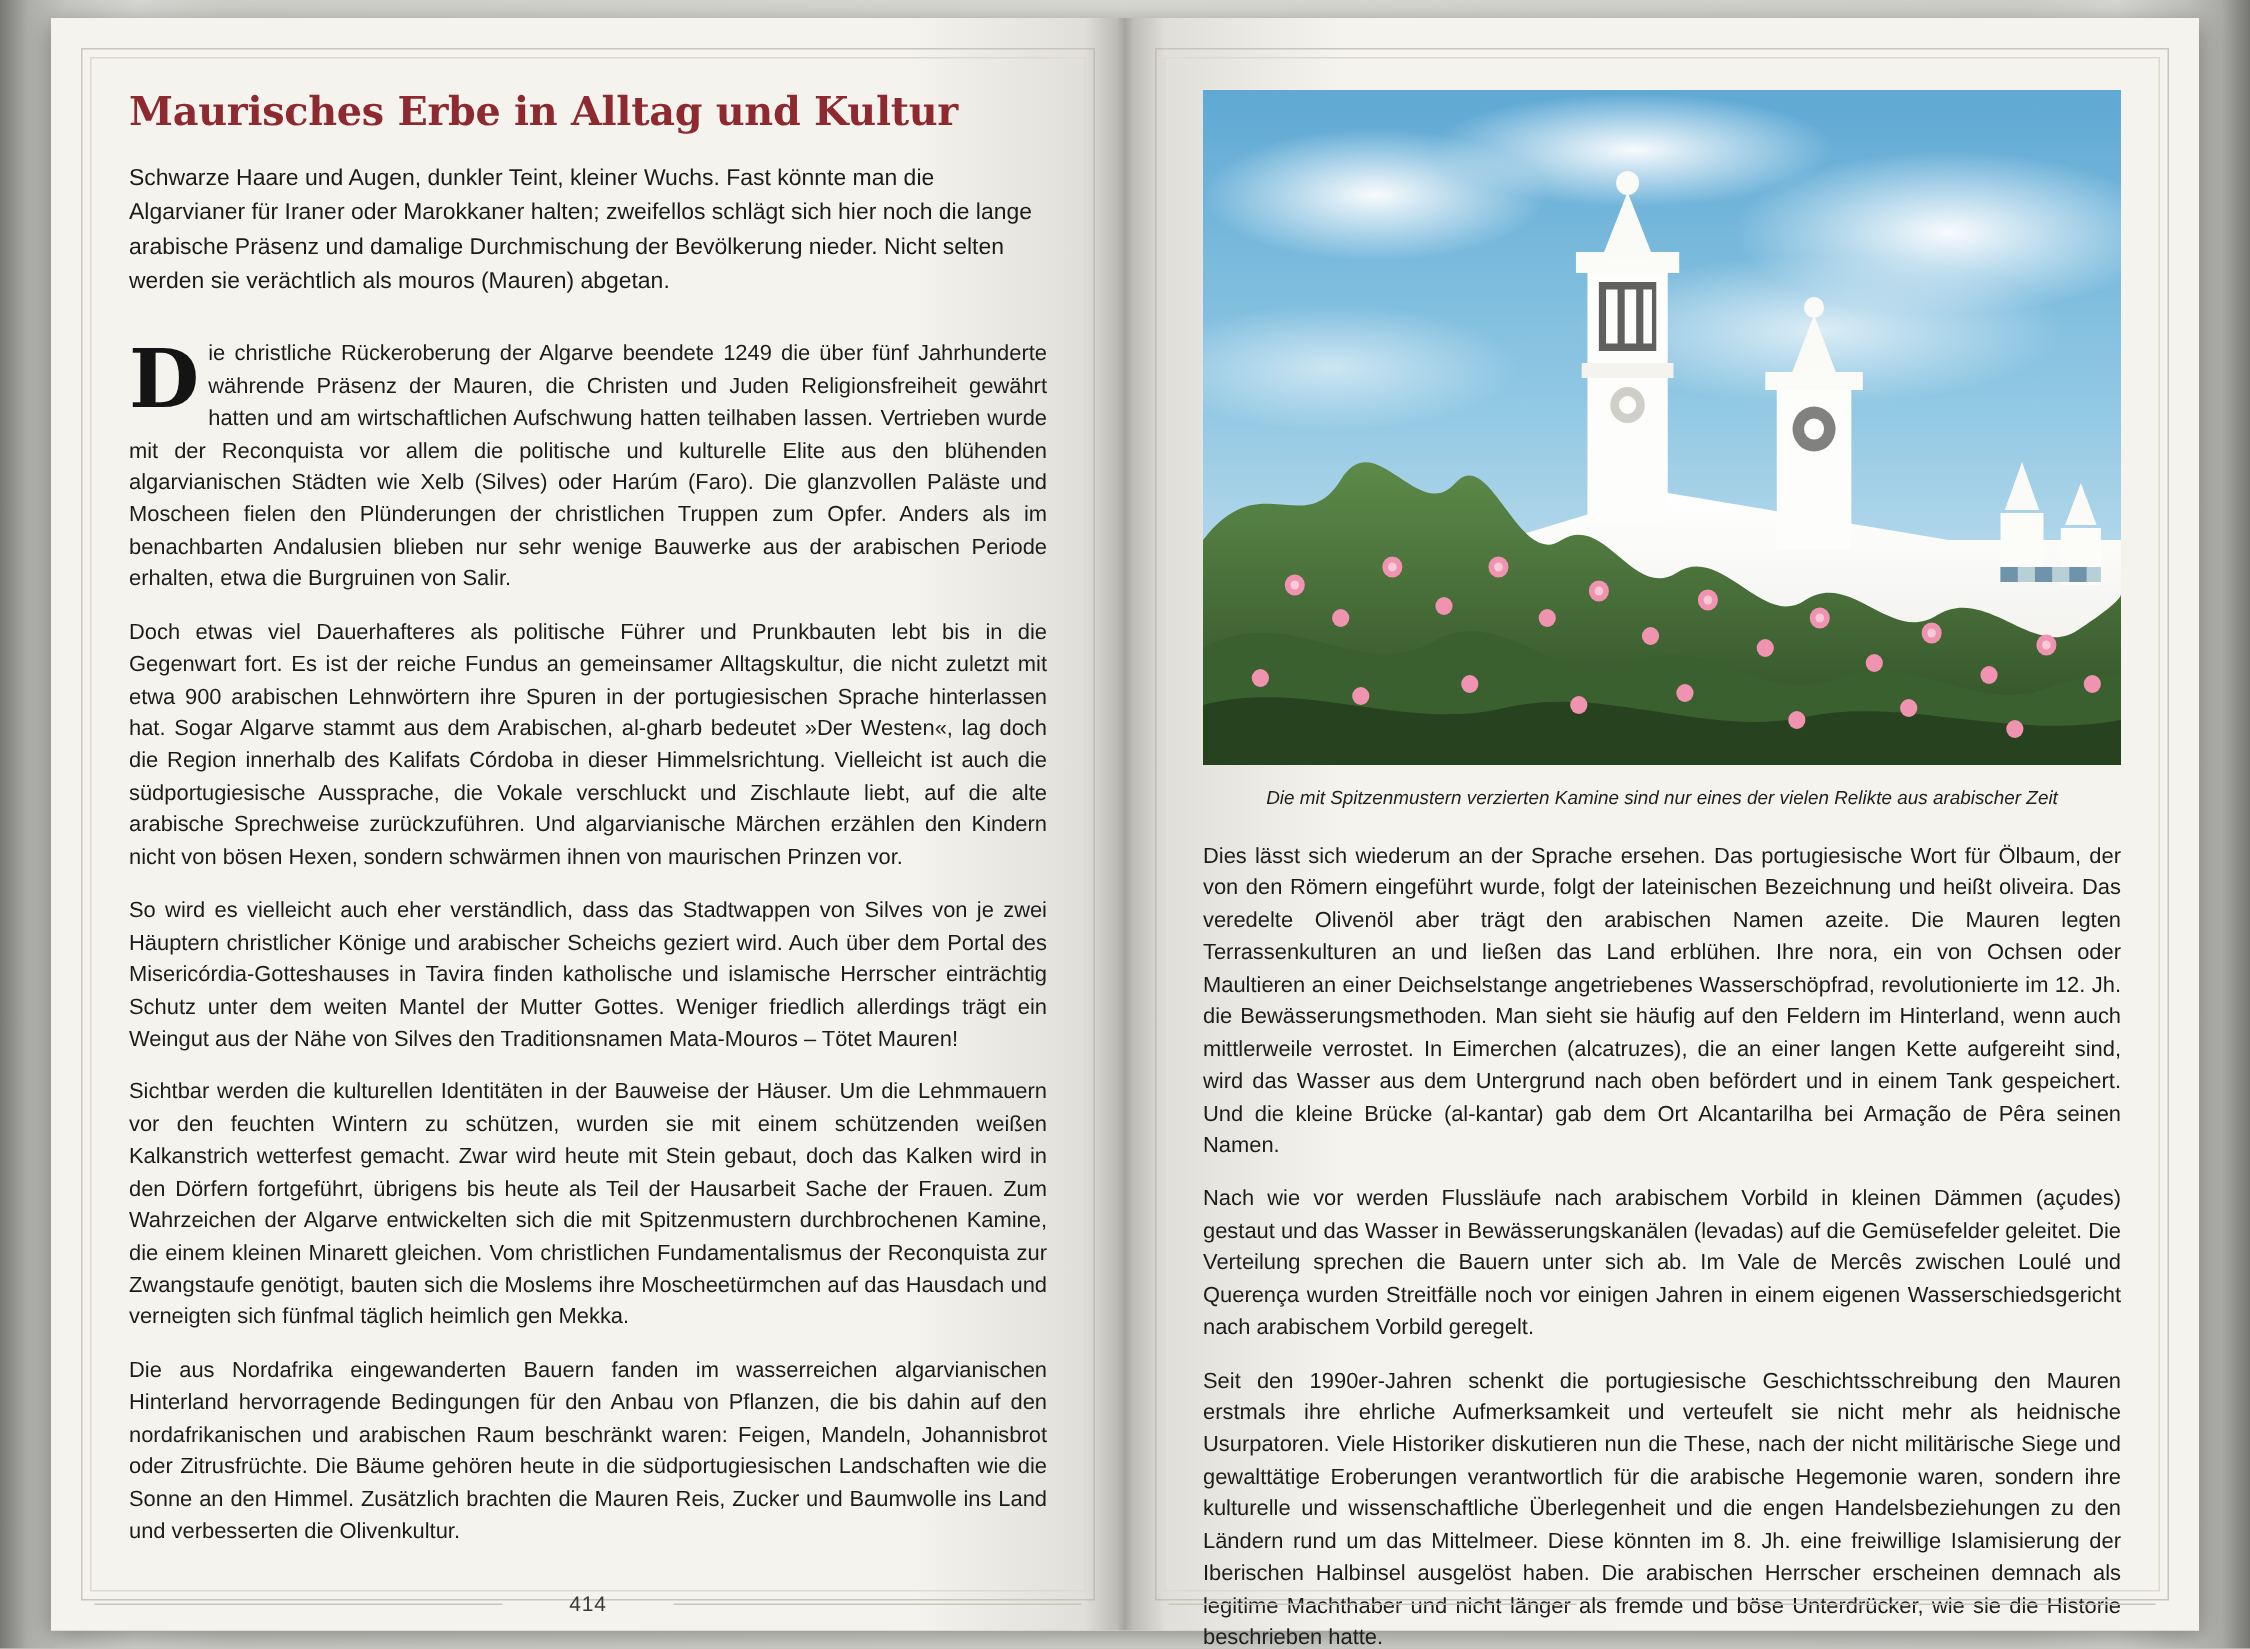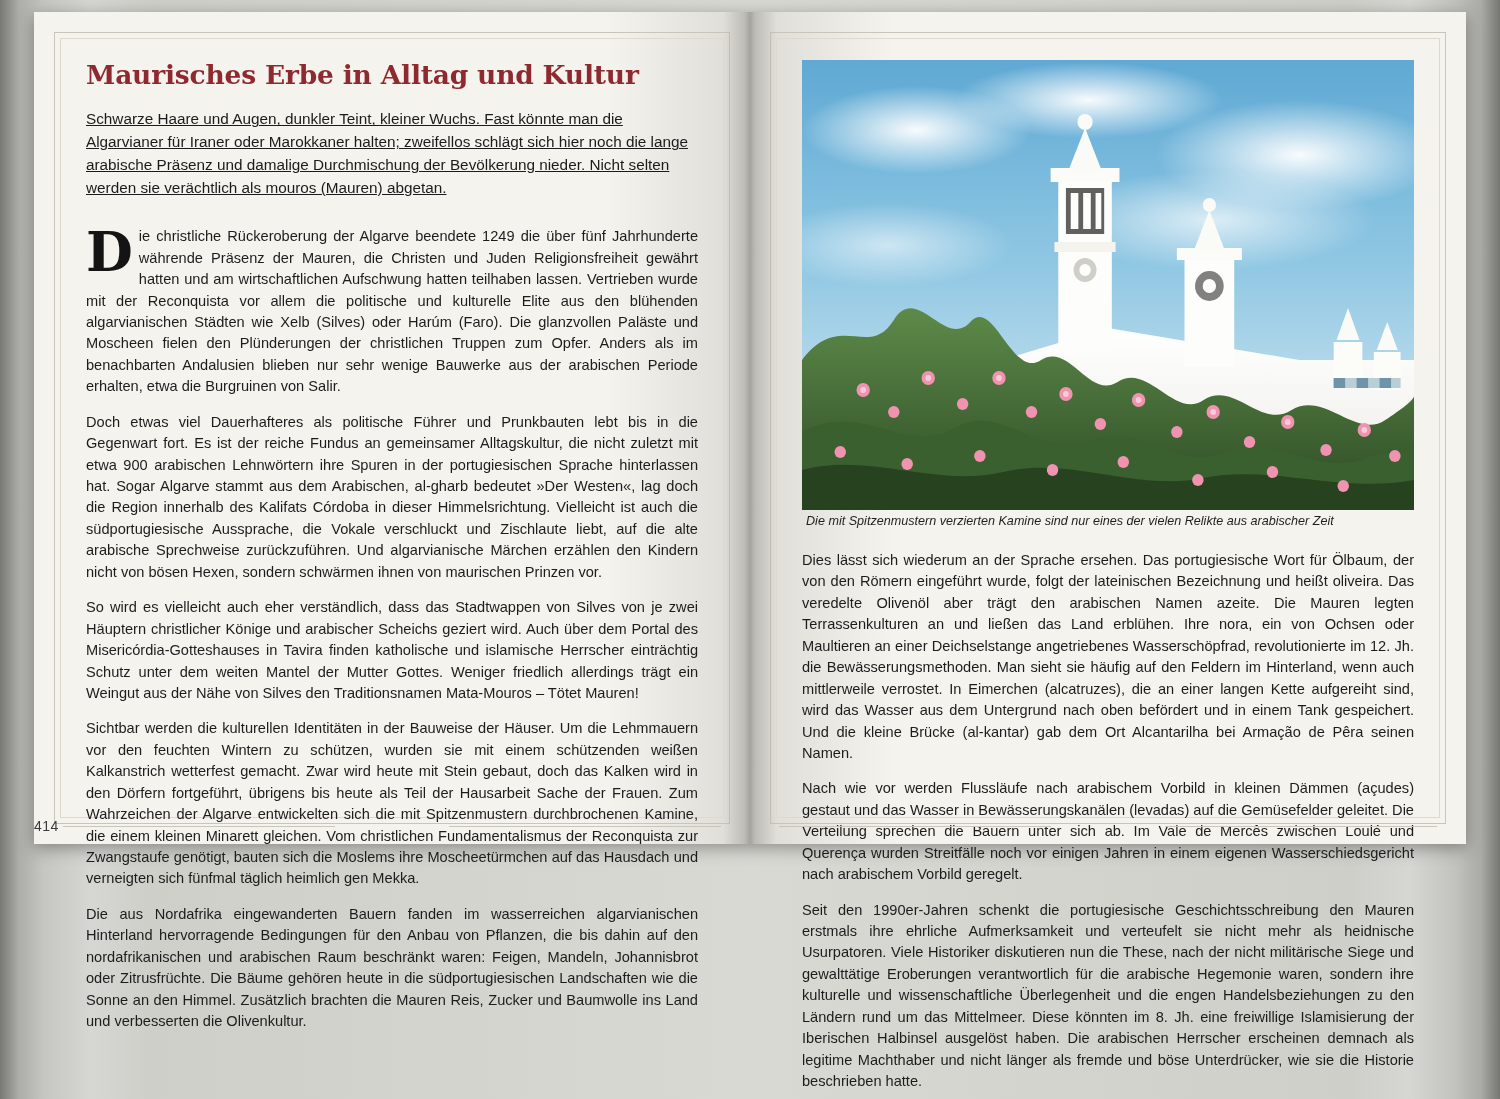--- a/index.html
+++ b/index.html
@@ -35,21 +35,21 @@
   .edge-right {
     right: 0;
     background: linear-gradient(270deg, rgba(80,80,78,0.55) 0%, rgba(150,150,147,0.25) 45%, rgba(255,255,255,0) 100%);
   }
 
   .spread {
     position: absolute;
     left: 34px;
     top: 12px;
     width: 1432px;
-    height: 832px;
+    height: 1075px;
     display: flex;
     background: #f2f1ec;
     box-shadow: 0 4px 16px rgba(0,0,0,0.35);
   }
 
   .page {
     position: relative;
     flex: 1 1 50%;
     background: #f4f3ee;
     box-sizing: border-box;
@@ -116,21 +116,20 @@
     text-align: justify;
     hyphens: auto;
   }
 
   p.lead {
     font-size: 15.3px;
     line-height: 1.5;
     color: #1b1b1b;
     margin: 0 0 26px 0;
     text-align: left;
-    text-decoration: underline;
   }
 
   .dropcap-para {
     position: relative;
   }
   .dropcap-para .dropcap {
     float: left;
     font-family: "DejaVu Serif", serif;
     font-weight: bold;
     font-size: 54px;
@@ -147,30 +146,31 @@
     overflow: hidden;
     background: #79b7d8;
     border: 0;
   }
   .photo svg { display: block; width: 100%; height: 100%; }
 
   .caption {
     font-size: 12.6px;
     font-style: italic;
     color: #1f1f1f;
-    margin: 3px 4px 20px 4px;
+    text-align: center;
+    margin: 14px 4px 20px 4px;
     line-height: 1.35;
   }
 
   .folio {
     position: absolute;
     bottom: 10px;
     width: 100%;
     left: 0;
-    text-align: left;
+    text-align: center;
     font-size: 14px;
     color: #3a3a3a;
     letter-spacing: 0.5px;
   }
   .folio-rule {
     position: absolute;
     bottom: 17px;
     height: 1px;
     background: #c9c5b8;
     width: 38%;

